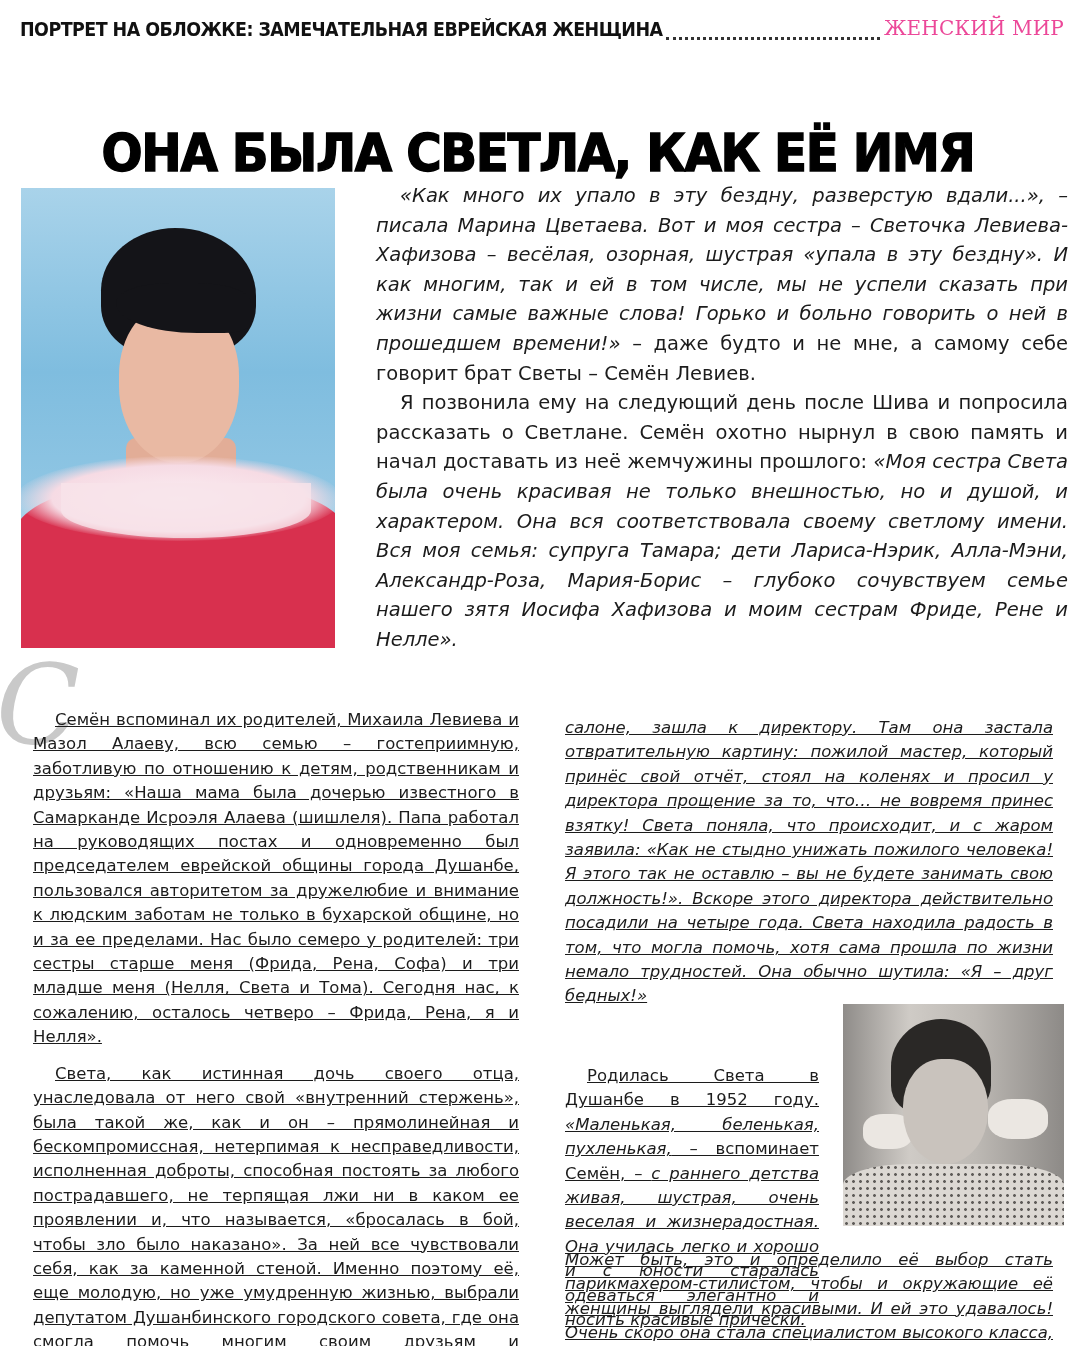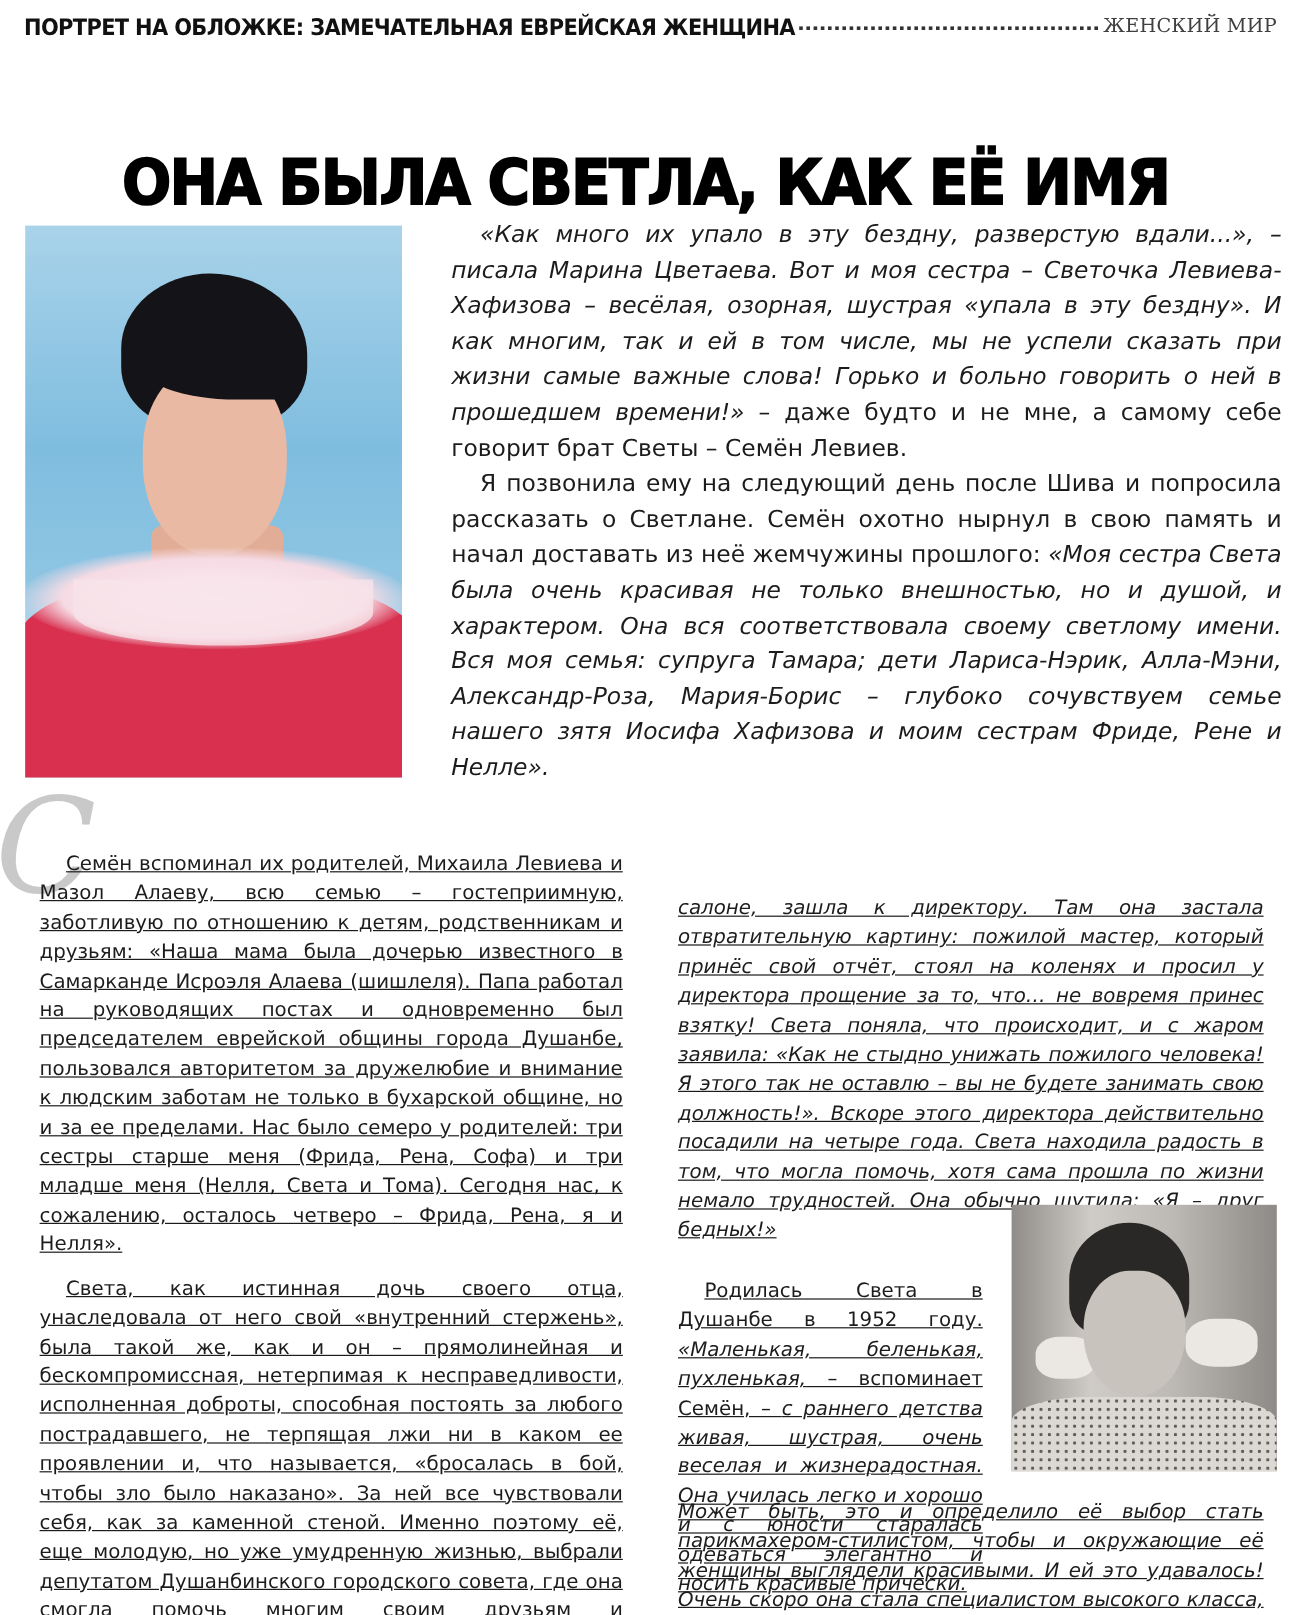--- a/index.html
+++ b/index.html
@@ -1,39 +1,39 @@
 <!DOCTYPE html>
 <html><head>
 <meta charset="utf-8">
 <style>
   html, body { margin: 0; padding: 0; background: #ffffff; }
   body { width: 1076px; height: 1346px; position: relative; overflow: hidden; color: #1a1a1a; font-family: "DejaVu Sans", sans-serif; }
-  .header { position: absolute; left: 20px; top: 12px; width: 1044px; height: 28px; display: flex; align-items: flex-start; white-space: nowrap; }
+  .header { position: absolute; left: 20px; top: 12px; width: 1044px; height: 28px; display: flex; align-items: flex-end; white-space: nowrap; }
   .header .section { font-family: "DejaVu Sans", sans-serif; font-weight: bold; font-size: 19px; letter-spacing: -0.6px; color: #111; transform: scaleX(0.92); transform-origin: left center; }
   .header .dots { flex: 1; border-bottom: 3px dotted #333; margin: 0 4px 0 -52px; height: 10px; }
-  .header .rubric { font-family: "DejaVu Serif", serif; font-size: 16px; color: #404040; letter-spacing: 0.2px; }
+  .header .rubric { font-family: "DejaVu Serif", serif; font-size: 20px; color: #ec4899; letter-spacing: 0.2px; }
   .title { position: absolute; left: 0; top: 88px; width: 1076px; text-align: center; font-family: "DejaVu Sans", sans-serif; font-weight: bold; font-size: 52px; letter-spacing: -1.5px; color: #000; line-height: 60px; transform: scaleX(0.93); -webkit-text-stroke: 1.5px #000; }
   .photo-main { position: absolute; left: 21px; top: 188px; width: 314px; height: 460px; overflow: hidden; background: linear-gradient(180deg, #a9d3ea 0%, #7fbddf 40%, #8ec5e3 65%, #b9dbee 75%); }
   .photo-main .hair { position: absolute; left: 80px; top: 40px; width: 155px; height: 130px; background: #141418; border-radius: 48% 52% 40% 40%; }
   .photo-main .face { position: absolute; left: 98px; top: 115px; width: 120px; height: 160px; background: #e9b9a3; border-radius: 45% 45% 48% 48%; }
   .photo-main .fringe { position: absolute; left: 95px; top: 95px; width: 135px; height: 50px; background: #141418; border-radius: 40% 40% 20% 60%; }
   .photo-main .neck { position: absolute; left: 105px; top: 250px; width: 110px; height: 70px; background: #e2ad97; border-radius: 10px; }
   .photo-main .dress { position: absolute; left: -10px; top: 300px; width: 340px; height: 180px; background: #d8304e; border-radius: 30% 30% 0 0; }
   .photo-main .feather { position: absolute; left: -5px; top: 268px; width: 325px; height: 85px; background: radial-gradient(ellipse at center, #fbeef2 0%, #f6dbe4 55%, rgba(246,219,228,0) 72%); border-radius: 50%; }
   .photo-main .feather2 { position: absolute; left: 40px; top: 295px; width: 250px; height: 55px; background: #f7e4ea; border-radius: 0 0 50% 50%; opacity: .8; }
   .intro { position: absolute; left: 376px; top: 181px; width: 692px; font-family: "DejaVu Sans", sans-serif; font-size: 19.5px; line-height: 29.6px; color: #1c1c1c; text-align: justify; }
   .intro p { margin: 0; text-indent: 24px; }
   .intro .it { font-style: italic; }
   .intro .bi { font-style: italic; font-weight: normal; }
   .dropcap { position: absolute; left: -4px; top: 650px; font-family: "DejaVu Serif", serif; font-style: italic; font-size: 110px; line-height: 110px; color: #c9c9c9; }
   .col { position: absolute; font-family: "DejaVu Sans", sans-serif; font-size: 16.5px; line-height: 24.4px; color: #1c1c1c; text-align: justify; }
   .col p { margin: 12px; text-indent: 22px; text-decoration: underline; }
   .col .it { font-style: italic; }
   .col-left { left: 21px; top: 696px; width: 510px; }
-  .col-right-top { left: 553px; top: 733px; width: 512px; }
+  .col-right-top { left: 553px; top: 704px; width: 512px; }
   .col-right-mid { left: 553px; top: 1052px; width: 278px; }
   .col-right-bot { left: 553px; top: 1236px; width: 512px; }
   .col-right-bot p { text-indent: 0; }
   .photo-child { position: absolute; left: 843px; top: 1004px; width: 221px; height: 222px; overflow: hidden; background: linear-gradient(90deg, #8f8c89 0%, #cfcbc6 30%, #bdb9b4 60%, #8d8a87 100%); }
   .photo-child .hair { position: absolute; left: 48px; top: 15px; width: 100px; height: 95px; background: #2a2826; border-radius: 50% 50% 30% 30%; }
   .photo-child .face { position: absolute; left: 60px; top: 55px; width: 85px; height: 105px; background: #c9c3bd; border-radius: 45% 45% 50% 50%; }
   .photo-child .bow-l { position: absolute; left: 20px; top: 110px; width: 50px; height: 35px; background: #ebe7e2; border-radius: 40%; }
   .photo-child .bow-r { position: absolute; left: 145px; top: 95px; width: 60px; height: 40px; background: #ebe7e2; border-radius: 40%; }
   .photo-child .body { position: absolute; left: 0; top: 160px; width: 221px; height: 70px; background: radial-gradient(circle, #5f5c59 1.2px, #dcd8d3 1.6px) 0 0 / 7px 7px; border-radius: 30% 30% 0 0; }
 </style>

